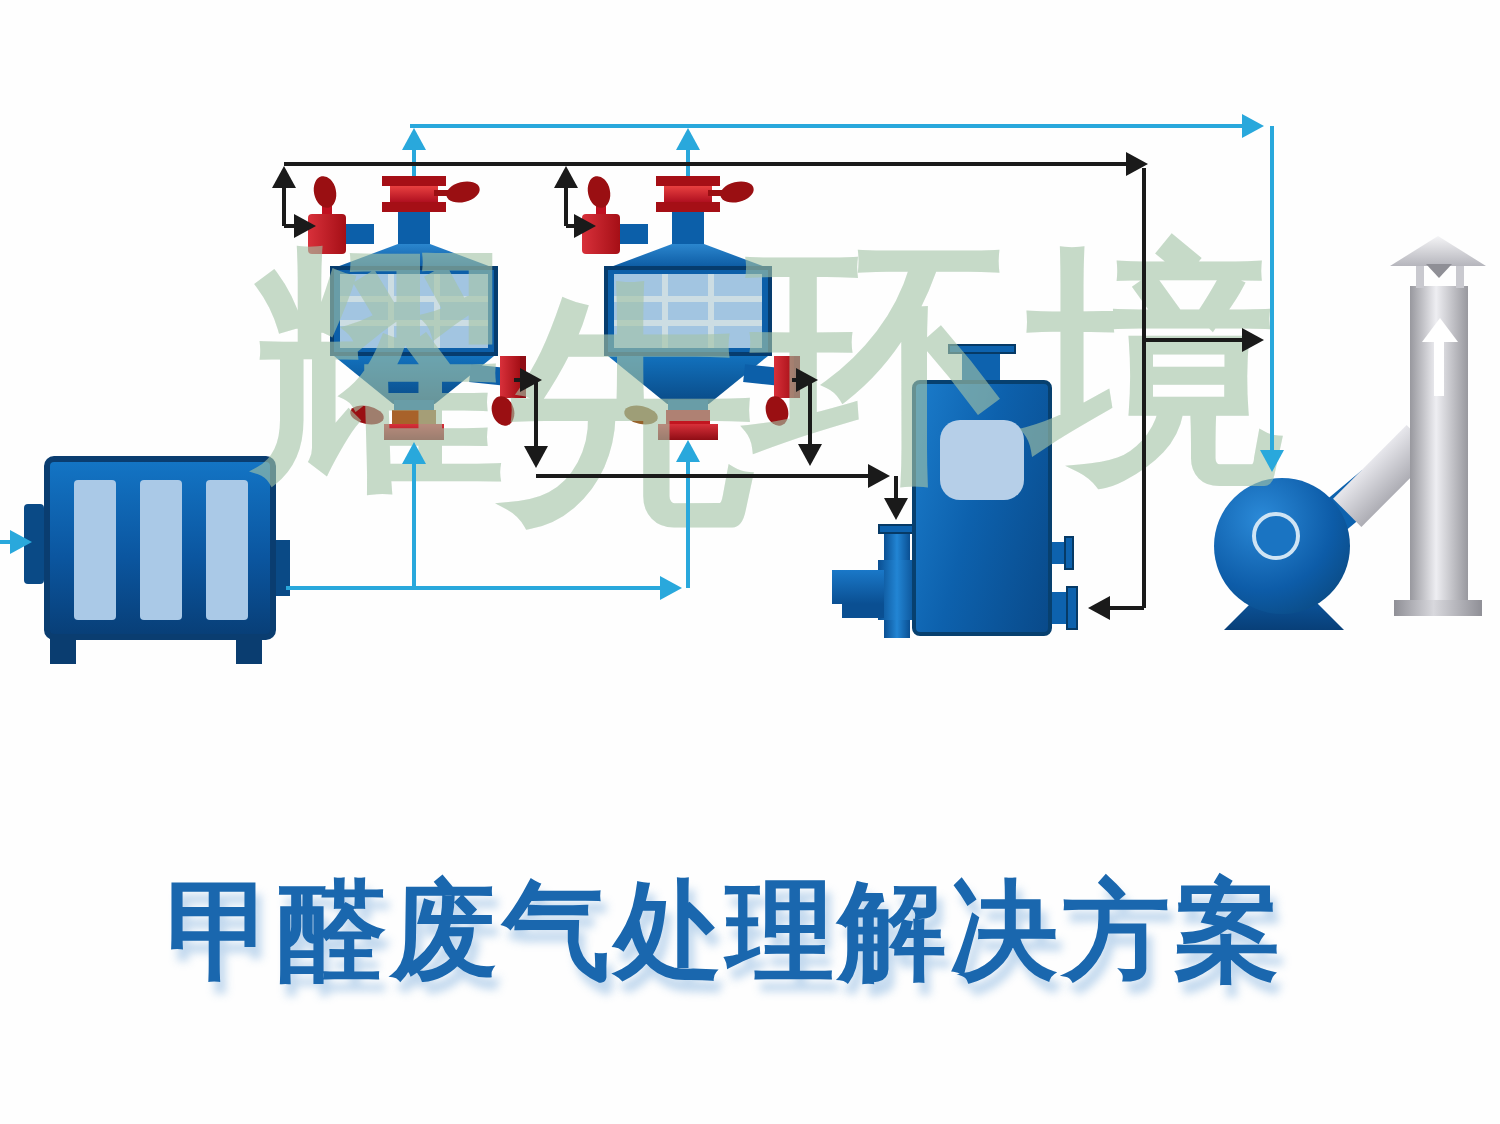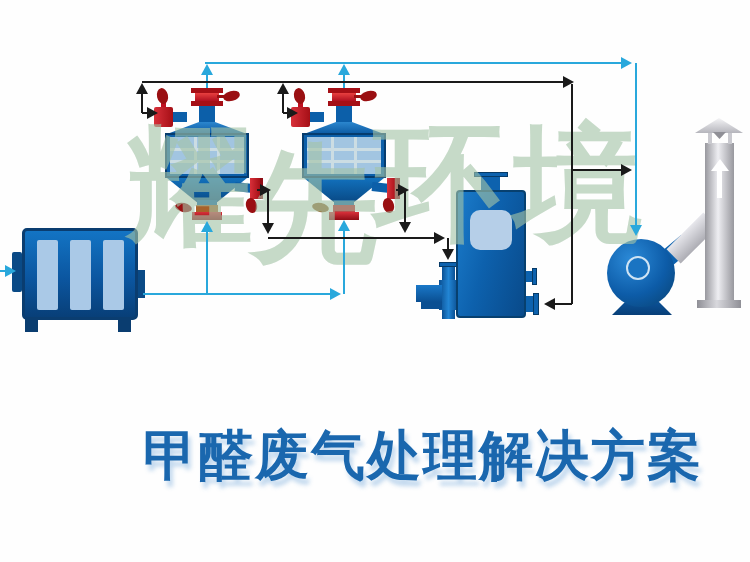--- a/index.html
+++ b/index.html
@@ -4,21 +4,21 @@
 <style>
   html,body{margin:0;padding:0;background:#e9e9e9;}
   *{box-sizing:border-box;}
   #stage{position:relative;width:750px;height:562px;background:#fefefe;overflow:hidden;
          font-family:"DejaVu Sans","Liberation Sans",sans-serif;}
   .abs,.e{position:absolute;}
   
   #equipment{position:absolute;inset:0;z-index:10;}
   #watermark{position:absolute;inset:0;z-index:20;pointer-events:none;}
   #flow-layer{position:absolute;inset:0;z-index:30;}
-  #title-wrap{position:absolute;z-index:40;left:83px;top:420px;width:620px;text-align:right;}
+  #title-wrap{position:absolute;z-index:40;left:83px;top:430px;width:620px;text-align:left;}
   .wm-char{position:absolute;font-family:"DejaVu Serif","Liberation Serif",serif;
            font-weight:bold;font-size:128px;line-height:1;color:rgba(163,196,166,0.62);}
   #diagram-title{font-family:"DejaVu Serif","Liberation Serif",serif;font-weight:bold;
            font-size:54px;letter-spacing:2px;color:#1a67ae;white-space:nowrap;
            text-shadow:3px 6px 4px rgba(120,170,220,0.45);}
   .fl{position:absolute;}
   .ah{position:absolute;width:0;height:0;}
 
   
   .leftbox{left:10px;top:226px;width:145px;height:110px;}

